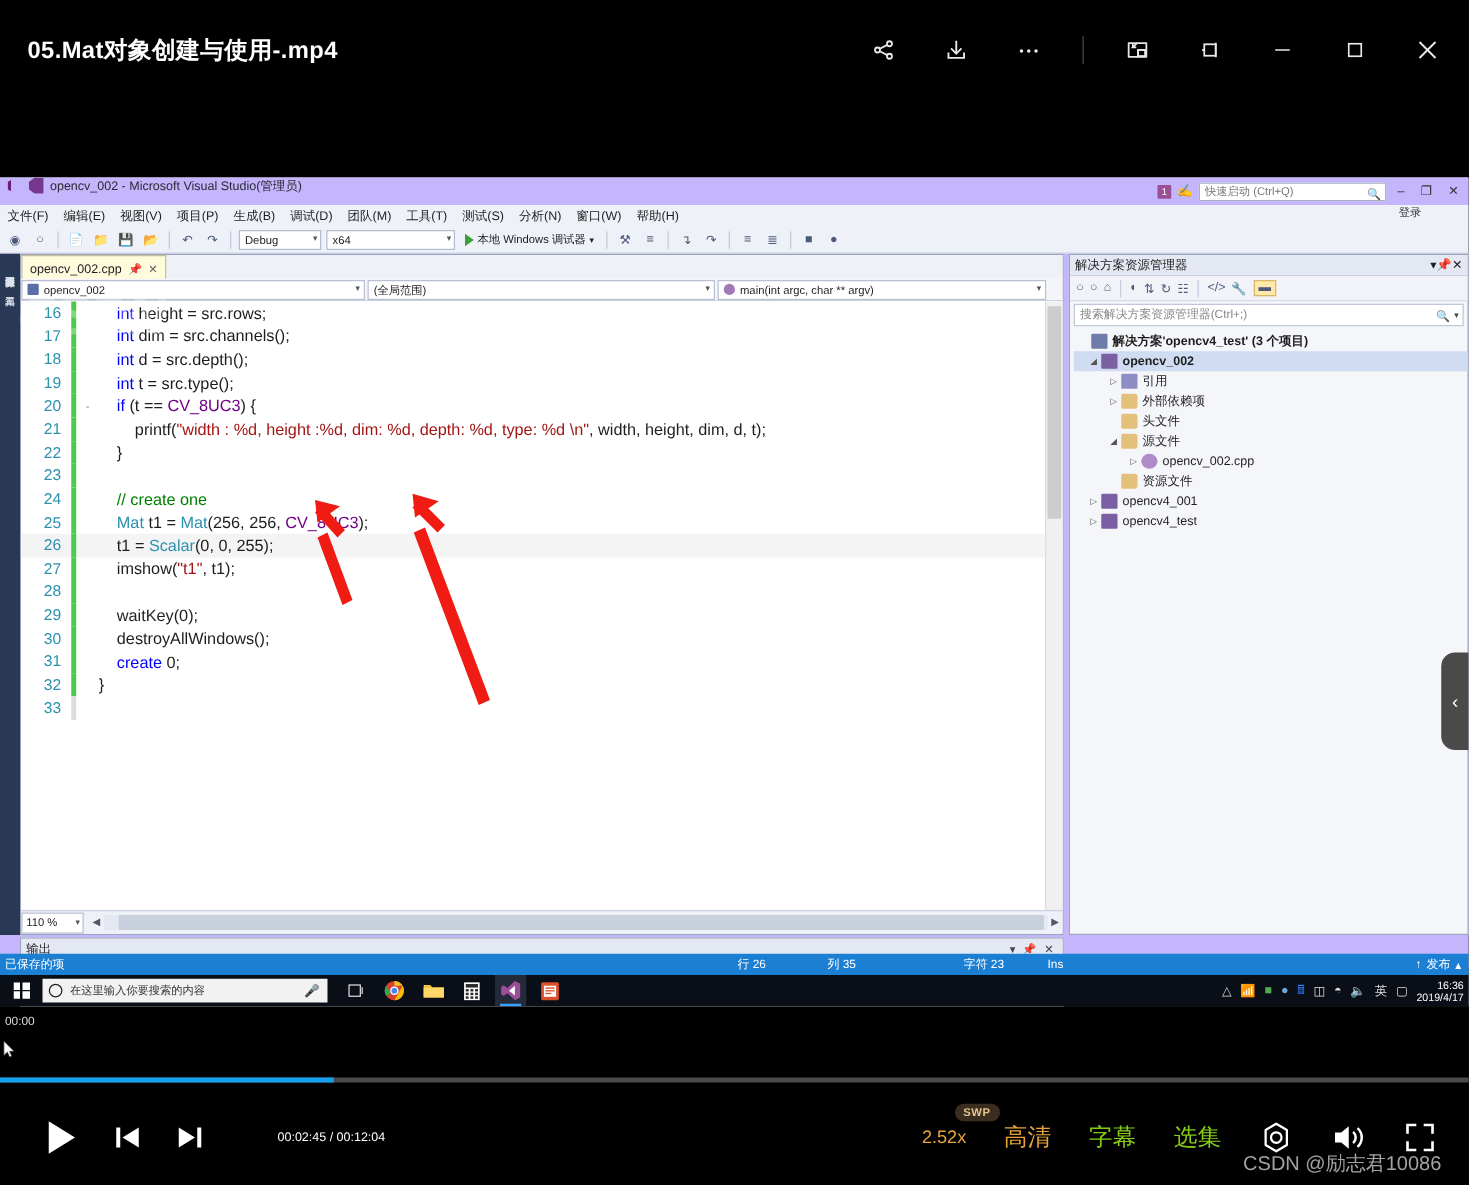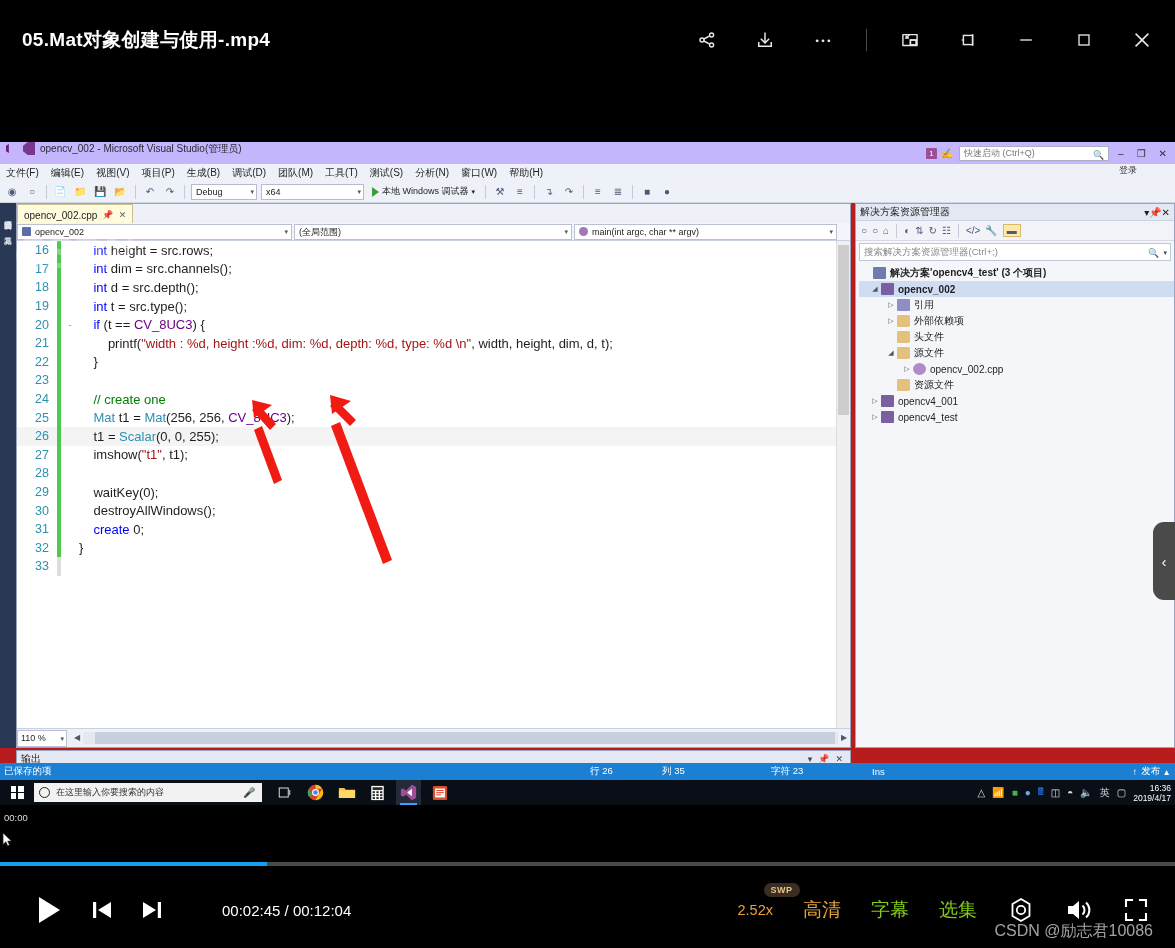--- a/index.html
+++ b/index.html
@@ -99,21 +99,21 @@
   .tb-run {
     display: flex; align-items: center; gap: 3px; font-size: 9px; color: #1e1e1e;
     padding: 0 4px; cursor: pointer;
   }
   .tri-green {
     width: 0; height: 0; border-left: 7px solid #3a9e3a;
     border-top: 5px solid transparent; border-bottom: 5px solid transparent;
   }
 
   
-  .vs-body { position: relative; height: 571px; background: #b91c1c; }
+  .vs-body { position: relative; height: 571px; background: #c4b5fd; }
   .left-rail {
     position: absolute; left: 0; top: 0; width: 16px; height: 545px;
     background: #293955;
   }
   .rail-tab {
     writing-mode: vertical-rl; font-size: 8px; color: #dfe4ef; margin-top: 8px;
     padding: 4px 1px; white-space: nowrap; cursor: pointer;
   }
   
   .editor-wrap {
@@ -288,21 +288,21 @@
     position: absolute; left: 0; top: 862px; width: 1175px; height: 4px; background: #4a4a4a;
     cursor: pointer;
   }
   .progress-fill { position: absolute; left: 0; top: 0; height: 4px; background: #12a0ef; }
   .player-bottom {
     position: absolute; left: 0; top: 872px; width: 1175px; height: 76px; background: #000;
     display: flex; align-items: center;
   }
   .pb-left { display: flex; align-items: center; gap: 26px; margin-left: 34px; }
   .pb-ico { color: #fff; cursor: pointer; display: flex; align-items: center; }
-  .pb-time { color: #fff; font-size: 15px; margin-left: 32px; white-space: nowrap; }
+  .pb-time { color: #fff; font-size: 10px; margin-left: 32px; white-space: nowrap; }
   .pb-right {
     position: absolute; right: 26px; display: flex; align-items: center; gap: 30px;
   }
   .speed-wrap { position: relative; display: flex; align-items: center; }
   .speed-txt { color: #e8a33d; font-size: 14.5px; cursor: pointer; }
   .swp-badge {
     position: absolute; left: 26px; top: -19px; background: #3a2d22; color: #e8c48a;
     font-size: 9px; font-weight: bold; padding: 2px 7px; border-radius: 9px;
     letter-spacing: .5px; white-space: nowrap;
   }
@@ -711,21 +711,21 @@
             </div>
           </div>
         </div>
       </div>
 
       <div class="vs-status">
         <span class="st-save">已保存的项</span>
         <span class="st-col" style="left:590px">行 26</span>
         <span class="st-col" style="left:662px">列 35</span>
         <span class="st-col" style="left:771px">字符 23</span>
-        <span class="st-col" style="left:872px">Ins</span>
+        <span class="st-col" style="left:838px">Ins</span>
         <span class="st-right">
           <span>↑</span>
           <span>发布</span>
           <span>▴</span>
         </span>
       </div>
 
       <div class="taskbar">
         <div class="start-btn">
           <span class="win-logo">

